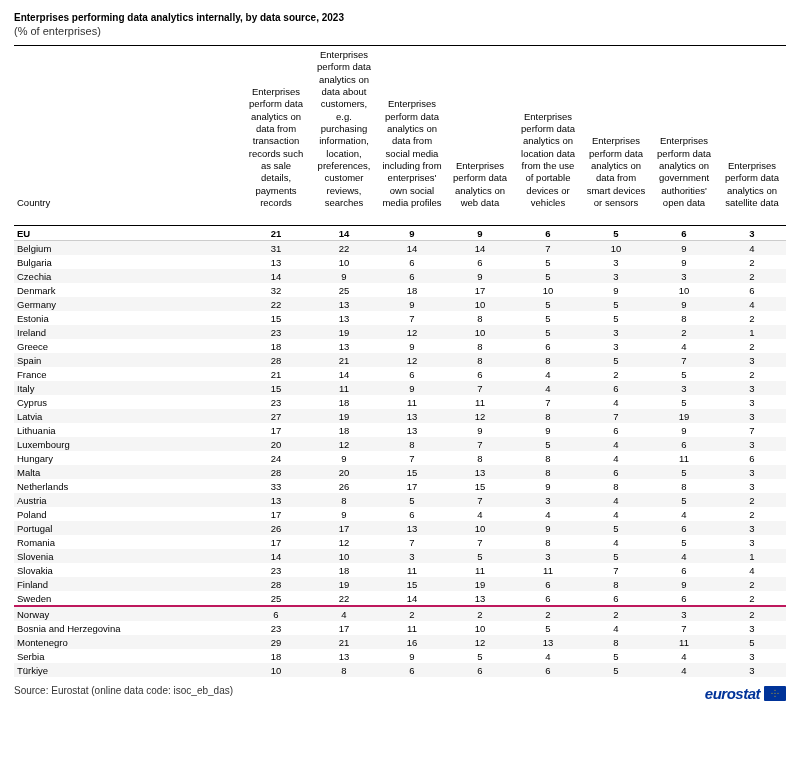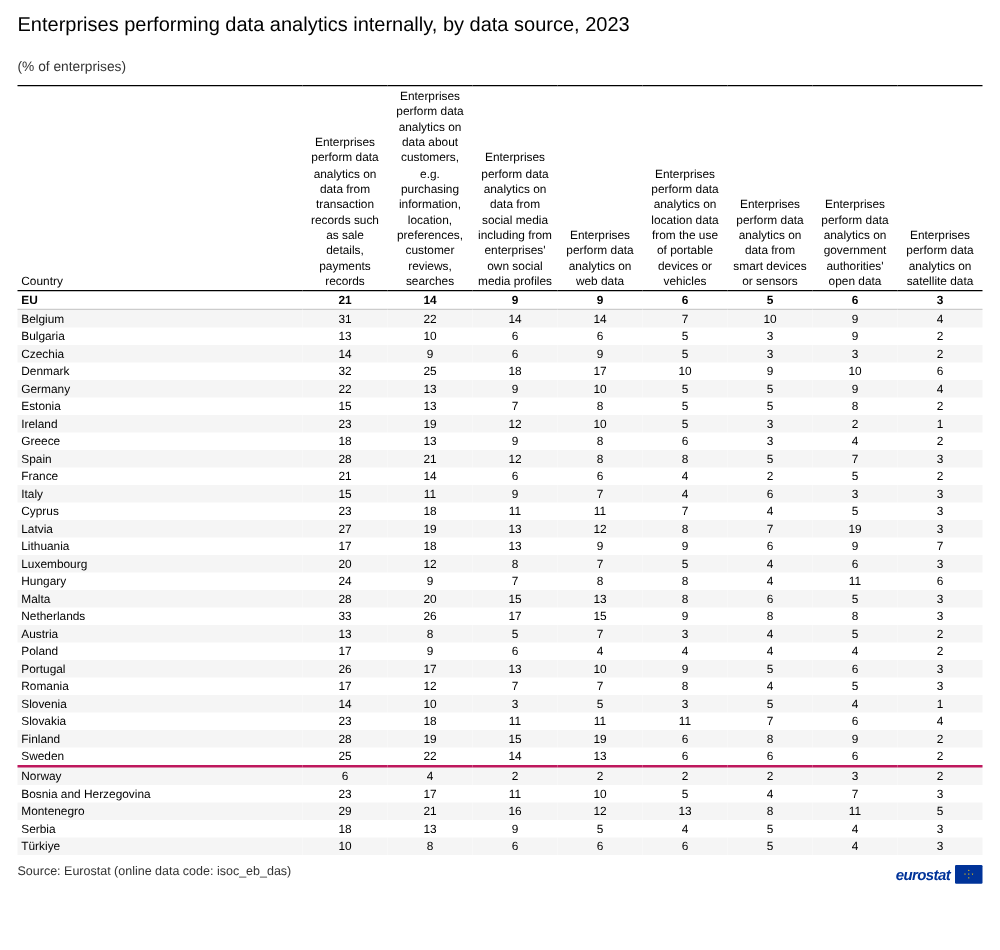--- a/index.html
+++ b/index.html
@@ -5,41 +5,41 @@
     * { margin: 0; padding: 0; box-sizing: border-box; }
     body {
       font-family: Arial, sans-serif;
       font-size: 11px;
       background: #fff;
       padding: 12px 14px;
       width: 800px;
       min-height: 760px;
     }
     .page-title {
-      font-size: 16px;
-      font-weight: normal;
-      margin-bottom: 18px;
+      font-size: 10px;
+      font-weight: bold;
+      margin-bottom: 2px;
       color: #000;
     }
     .page-subtitle {
       font-size: 11px;
       color: #333;
       margin-bottom: 8px;
     }
     table {
       width: 100%;
       border-collapse: collapse;
       font-size: 9.5px;
     }
     thead tr th {
       border-top: 1.5px solid #000;
       border-bottom: 1px solid #000;
       vertical-align: bottom;
       text-align: center;
-      padding: 3px 3px 0 3px;
+      padding: 3px 3px 16px 3px;
       font-weight: normal;
       line-height: 1.3;
       color: #000;
     }
     thead tr th:first-child {
       text-align: left;
     }
     tbody tr td {
       text-align: center;
       padding: 1.5px 3px;
@@ -68,21 +68,21 @@
     .source-text {
       font-size: 10px;
       color: #333;
     }
     .eurostat-logo {
       display: flex;
       align-items: center;
       gap: 4px;
     }
     .eurostat-text {
-      font-size: 12px;
+      font-size: 15px;
       color: #003399;
       font-style: italic;
       font-weight: bold;
       letter-spacing: -0.5px;
     }
     .euro-flag {
       width: 22px;
       height: 15px;
       background: #003399;
       display: inline-flex;

